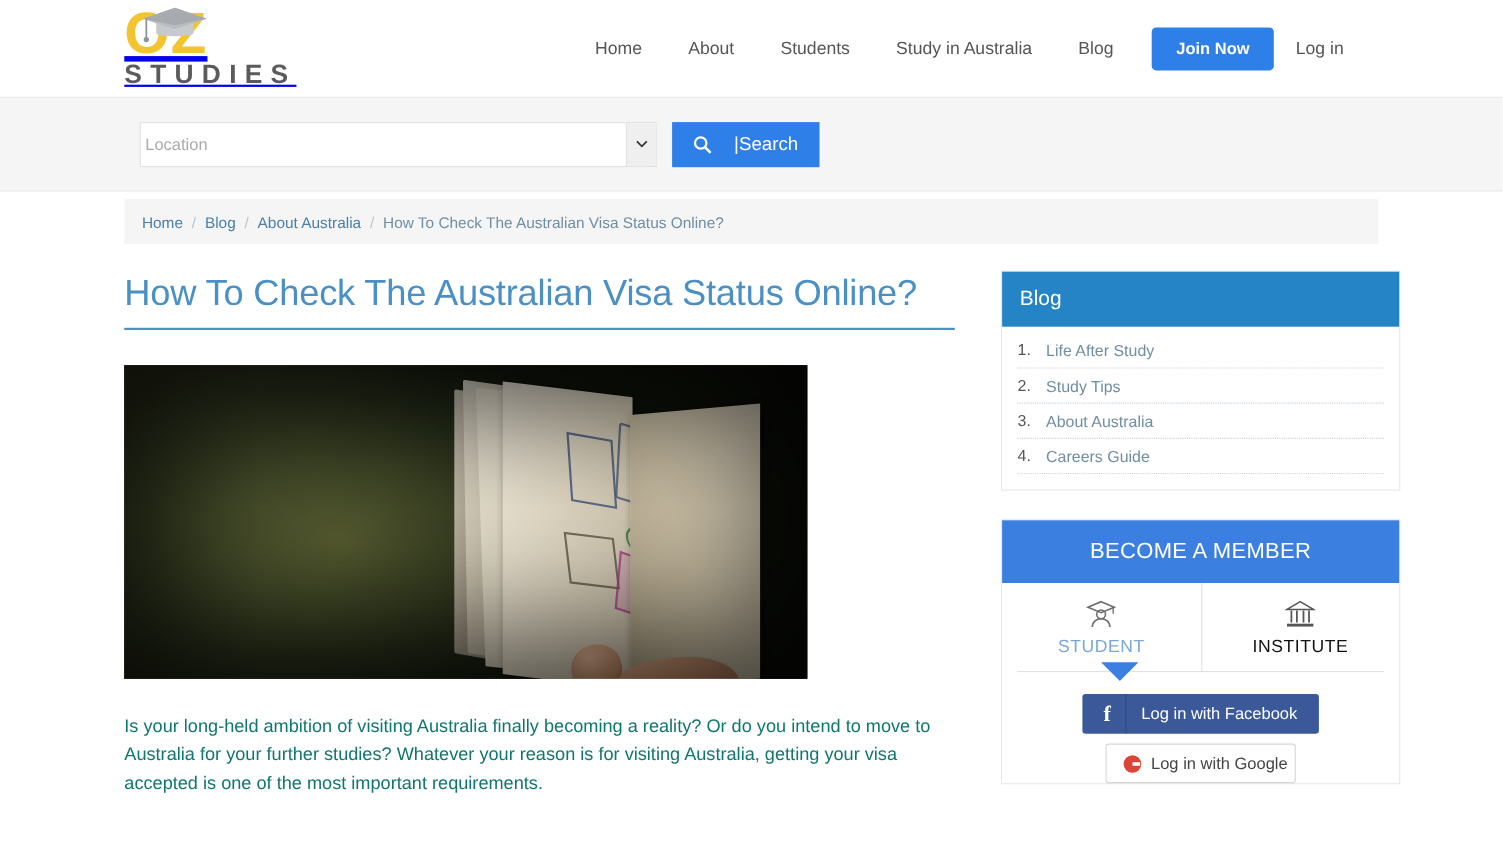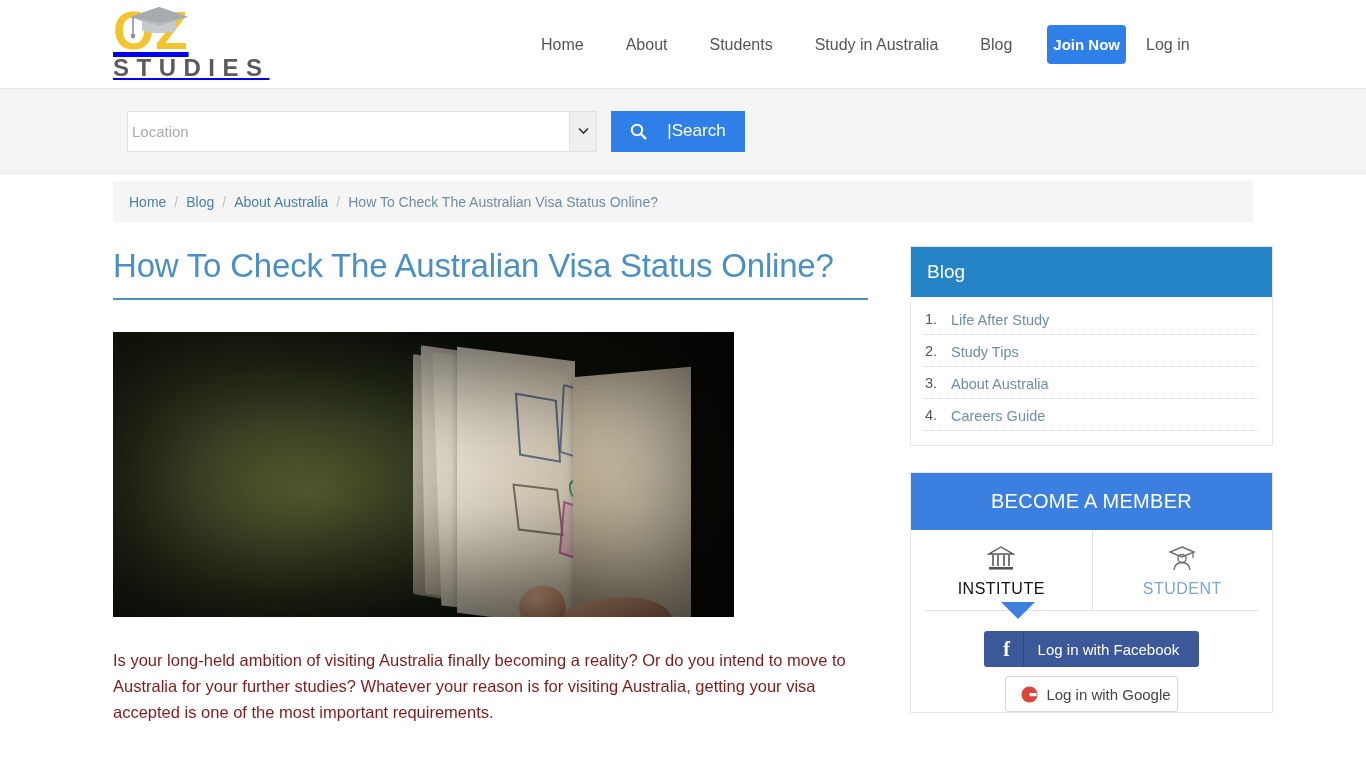--- a/index.html
+++ b/index.html
@@ -71,21 +71,21 @@
     white-space: nowrap;
     line-height: 89px;
   }
   .btn-join {
     background: #2f7fe8;
     color: #ffffff;
     font-size: 15px;
     font-weight: bold;
     border: none;
     border-radius: 4px;
-    padding: 11px 6px;
+    padding: 11px 22px;
     margin: 0 14px 0 14px;
     cursor: pointer;
     white-space: nowrap;
     font-family: "Liberation Sans", sans-serif;
   }
   .nav-login {
     font-size: 16px;
     color: #555555;
     text-decoration: none;
     padding-left: 6px;
@@ -277,21 +277,21 @@
     position: absolute; left: 140px; top: 248px;
     width: 120px; height: 60px;
     background: linear-gradient(150deg,#d9a684,#a9714f);
     border-radius: 40% 50% 20% 30%;
     transform: rotate(-8deg);
   }
 
   .body-par {
     font-size: 16.5px;
     line-height: 26px;
-    color: #7f1d1d;
+    color: #0f766e;
     margin: 0;
     width: 735px;
   }
 
   
   .panel {
     border: 1px solid #e7e7e7;
     background: #fff;
     margin-bottom: 26px;
   }
@@ -507,43 +507,43 @@
           <li>
             <a class="blog-link" href="#">Careers Guide</a>
           </li>
         </ol>
       </div>
 
       <div class="panel-member">
         <div class="member-head">BECOME A MEMBER</div>
 
         <div class="member-tabs">
+          <div class="mtab active">
+            <span class="mtab-icon">
+              <svg width="28" height="28" viewBox="0 0 28 28">
+                <polygon points="14,3 26,8 14,13 2,8" fill="none" stroke="#6b6b6b" stroke-width="1.4"></polygon>
+                <circle cx="14" cy="14.5" r="4" fill="none" stroke="#6b6b6b" stroke-width="1.4"></circle>
+                <path d="M6 26 c0-5 4-7.5 8-7.5 s8 2.5 8 7.5" fill="none" stroke="#6b6b6b" stroke-width="1.4"></path>
+                <line x1="25" y1="8" x2="25" y2="14" stroke="#6b6b6b" stroke-width="1.2"></line>
+              </svg>
+            </span>
+            <span class="mtab-label">STUDENT</span>
+          </div>
           <div class="mtab">
             <span class="mtab-icon">
               <svg width="28" height="28" viewBox="0 0 28 28">
                 <polygon points="14,3 26,10 2,10" fill="none" stroke="#555" stroke-width="1.4"></polygon>
                 <line x1="6" y1="11" x2="6" y2="22" stroke="#555" stroke-width="1.6"></line>
                 <line x1="11" y1="11" x2="11" y2="22" stroke="#555" stroke-width="1.6"></line>
                 <line x1="17" y1="11" x2="17" y2="22" stroke="#555" stroke-width="1.6"></line>
                 <line x1="22" y1="11" x2="22" y2="22" stroke="#555" stroke-width="1.6"></line>
                 <rect x="2" y="23" width="24" height="2.6" fill="#555"></rect>
               </svg>
             </span>
             <span class="mtab-label">INSTITUTE</span>
-          </div>
-          <div class="mtab active">
-            <span class="mtab-icon">
-              <svg width="28" height="28" viewBox="0 0 28 28">
-                <polygon points="14,3 26,8 14,13 2,8" fill="none" stroke="#6b6b6b" stroke-width="1.4"></polygon>
-                <circle cx="14" cy="14.5" r="4" fill="none" stroke="#6b6b6b" stroke-width="1.4"></circle>
-                <path d="M6 26 c0-5 4-7.5 8-7.5 s8 2.5 8 7.5" fill="none" stroke="#6b6b6b" stroke-width="1.4"></path>
-                <line x1="25" y1="8" x2="25" y2="14" stroke="#6b6b6b" stroke-width="1.2"></line>
-              </svg>
-            </span>
-            <span class="mtab-label">STUDENT</span>
           </div>
         </div>
 
         <div class="mtab-underline">
           <span class="mtab-caret"></span>
         </div>
 
         <div class="member-body">
           <button class="btn-fb">
             <span class="fb-badge">f</span>

